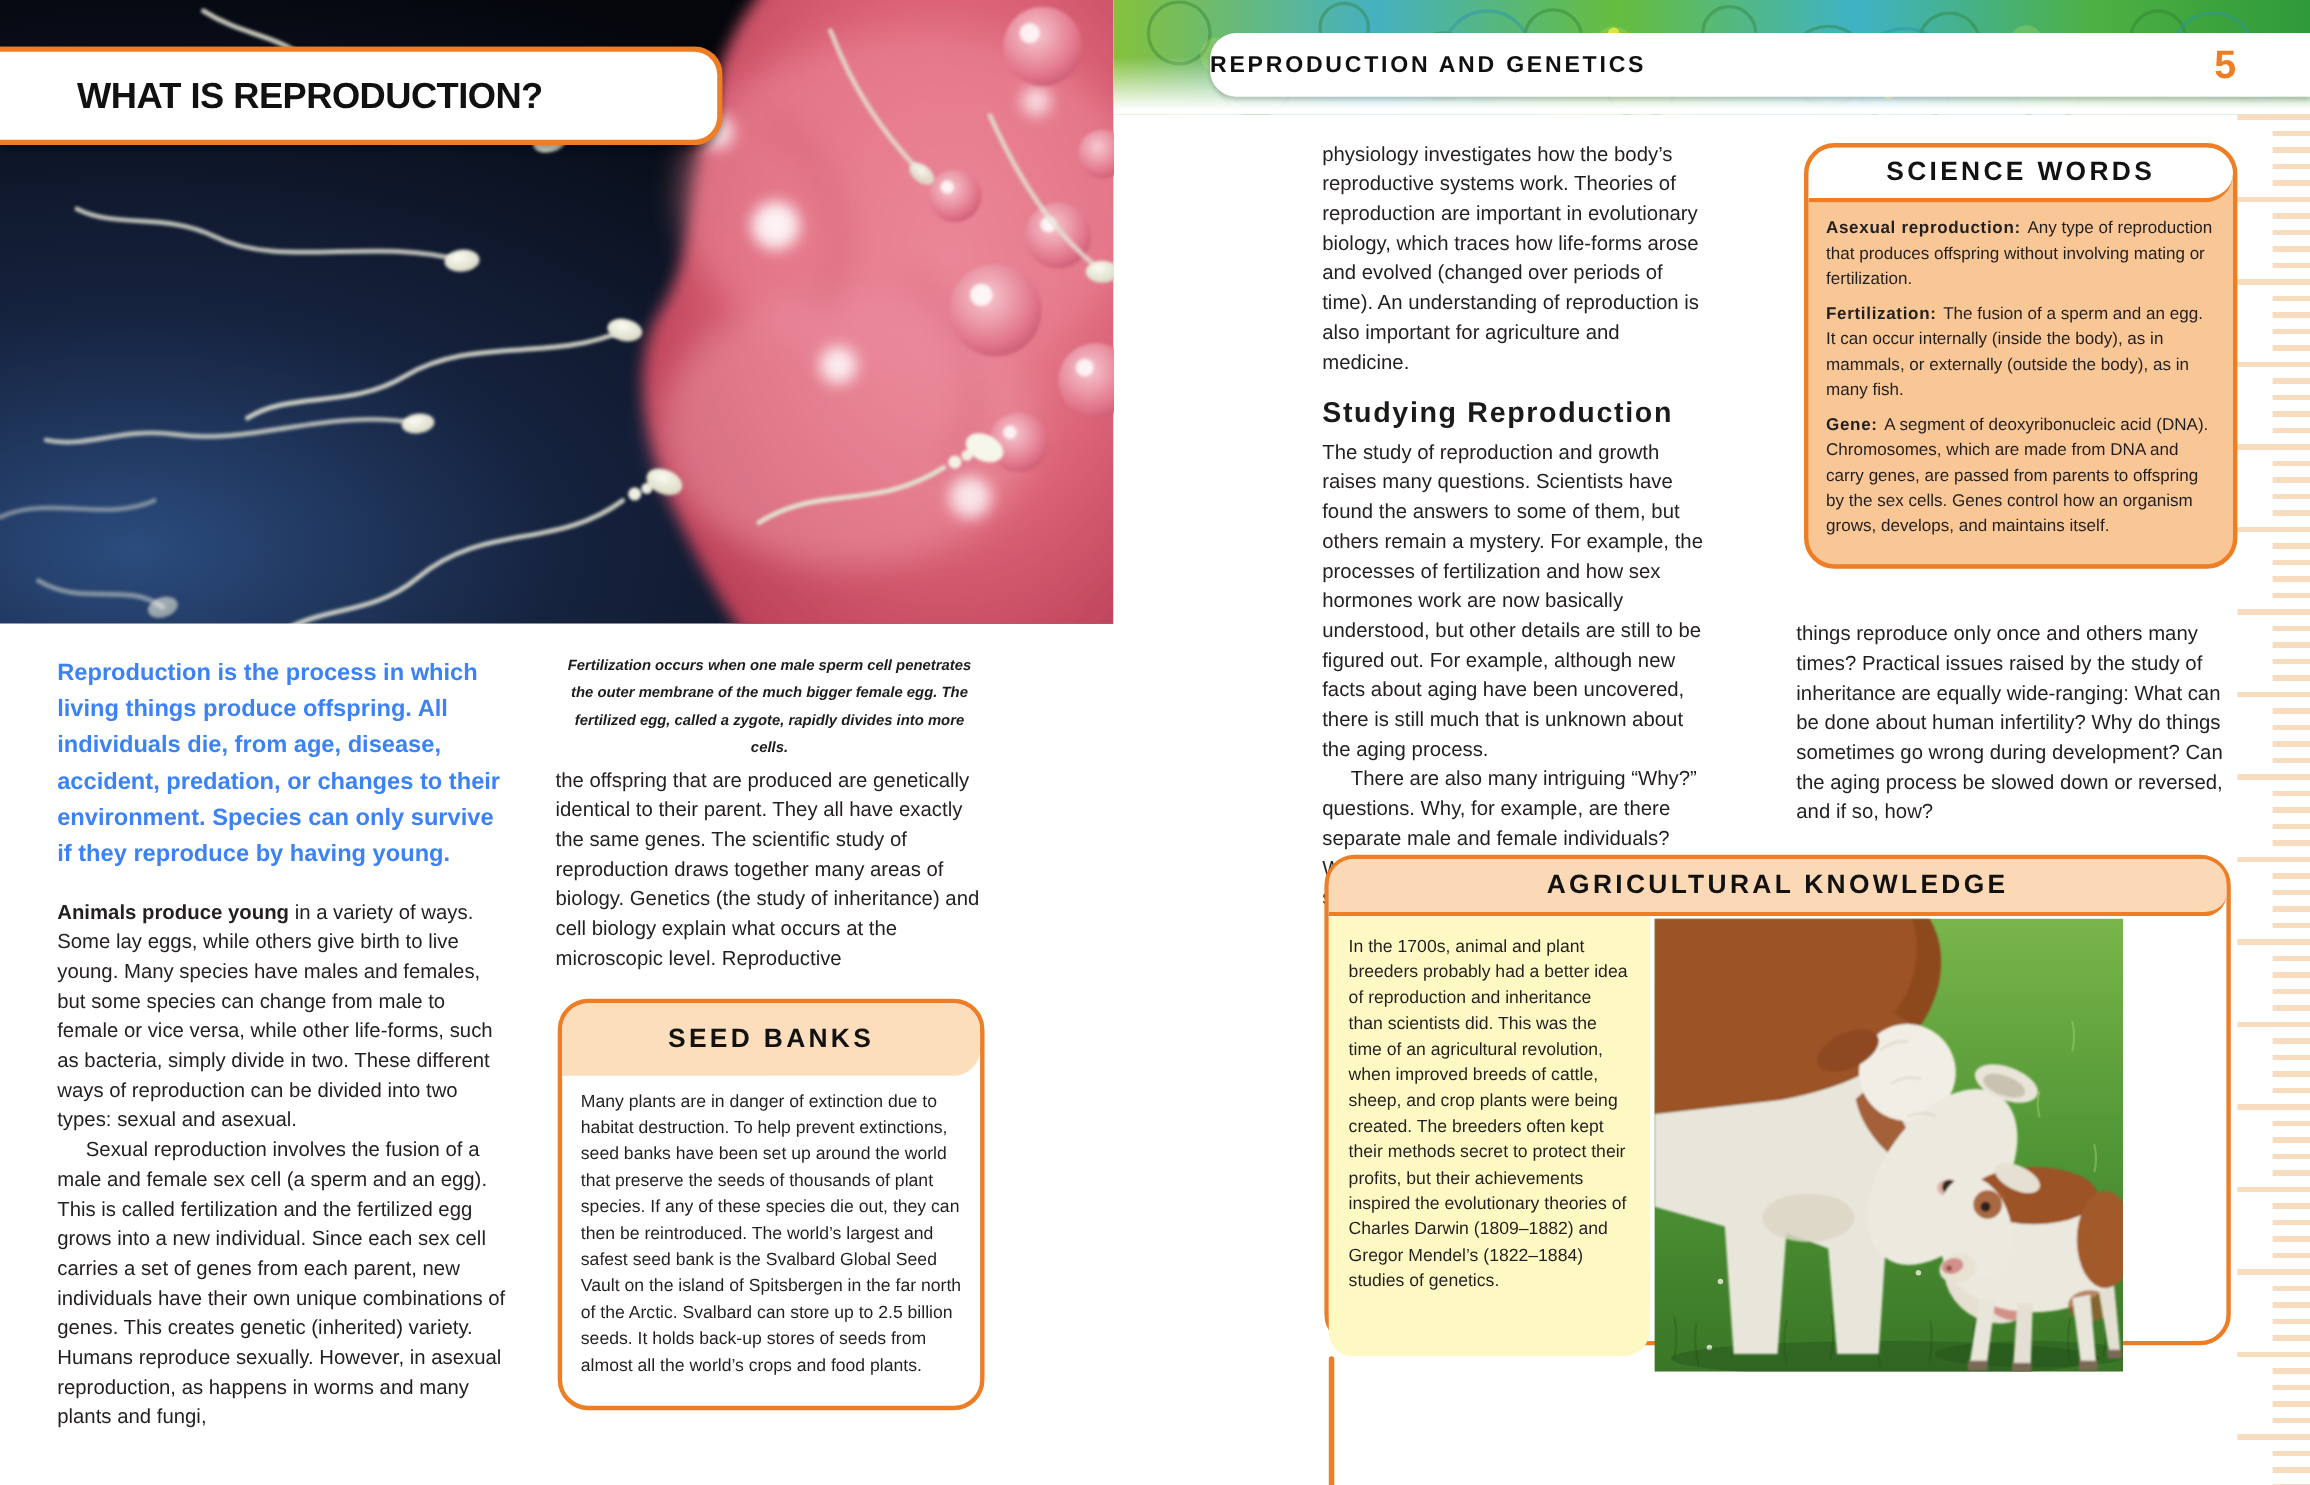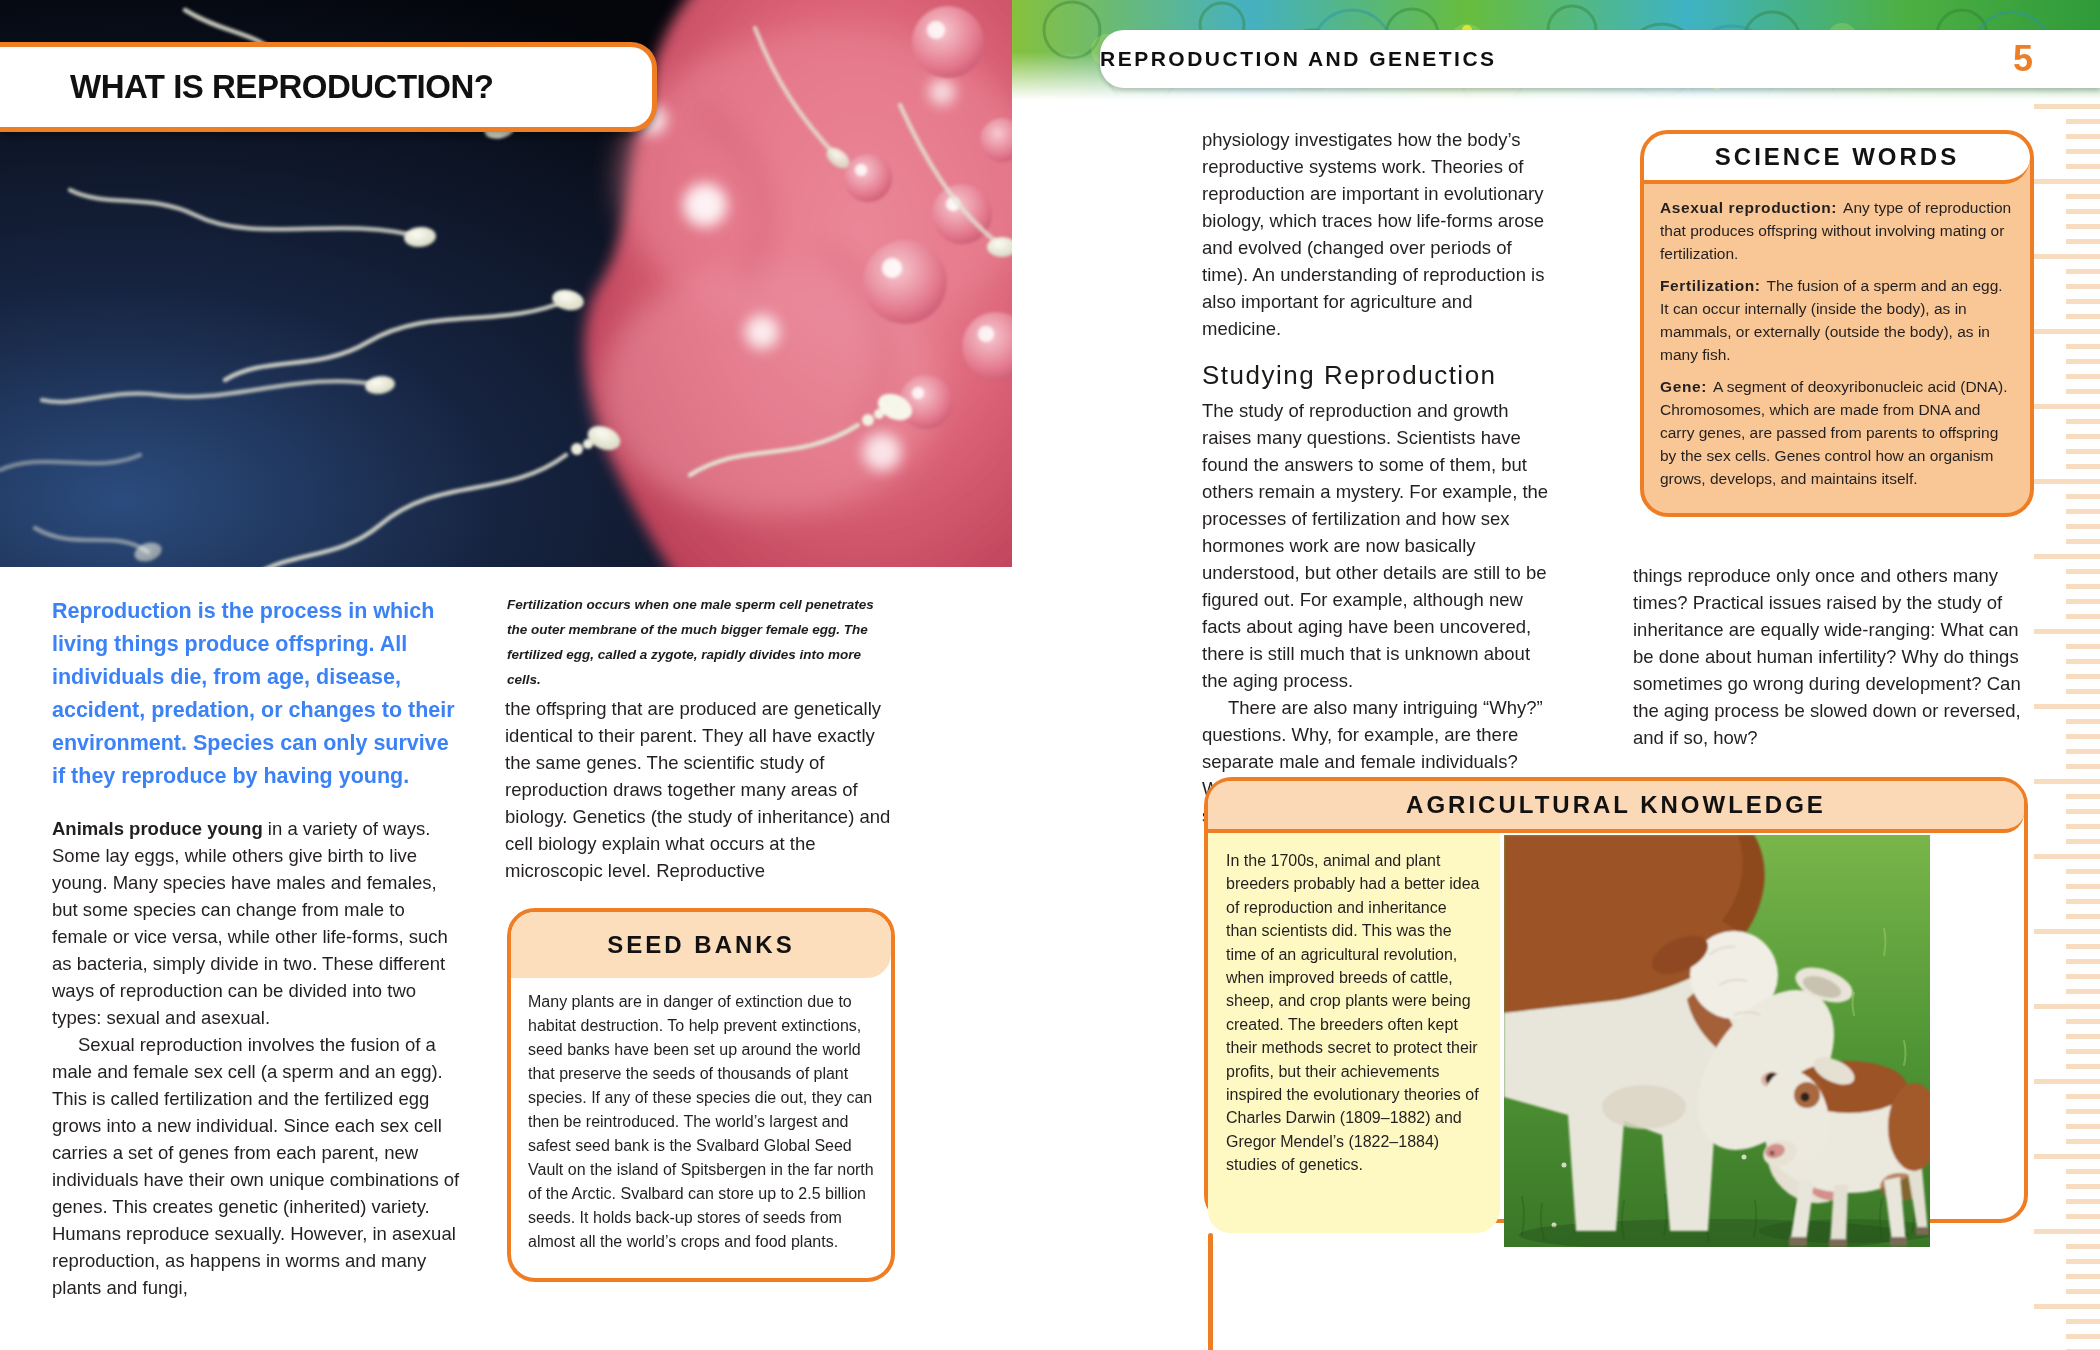--- a/index.html
+++ b/index.html
@@ -31,35 +31,35 @@
   .ruler-long{width:66px;background:repeating-linear-gradient(to bottom,#f7dcc0 0 5px,rgba(0,0,0,0) 5px 75px);}
 
   
   .body-text{font-size:18.5px;line-height:27px;color:#231f20;}
   .col-left{position:absolute;left:52px;top:595px;width:408px;}
   .intro{font-size:21.5px;line-height:33px;font-weight:700;color:#3b82f6;margin:0 0 22px 0;}
   .col-left p.body-text{margin:0;}
   .indented{text-indent:26px;}
 
   .caption{position:absolute;left:507px;top:592px;width:385px;font-size:13.5px;line-height:25px;
-           font-style:italic;font-weight:700;color:#1c1c1c;}
+           font-style:italic;font-weight:700;color:#1c1c1c;text-align:center;}
   .col-mid{position:absolute;left:505px;top:695px;width:392px;}
 
   
   .feature{border:4px solid #ee7d23;border-radius:28px;box-sizing:border-box;}
   .techno{font-weight:700;letter-spacing:3px;color:#121212;}
 
   .seed-box{position:absolute;left:507px;top:908px;width:388px;min-height:374px;background:#ffffff;overflow:hidden;}
   .seed-head{height:66px;background:#fcdebd;border-radius:22px 22px 24px 0;
              display:flex;align-items:center;justify-content:center;font-size:24px;}
   .seed-body{padding:12px 17px 16px 17px;font-size:16px;line-height:24px;}
 
   .col-r1{position:absolute;left:1202px;top:126px;width:354px;}
   .col-r1 p{margin:0;}
-  .section-head{font-size:26px;font-weight:400;letter-spacing:1.5px;color:#1a1a18;margin:20px 0 8px 0;}
+  .section-head{font-size:26px;font-weight:700;letter-spacing:1.5px;color:#1a1a18;margin:20px 0 8px 0;}
 
   .science-box{position:absolute;left:1640px;top:130px;width:394px;min-height:386px;background:#f8c795;overflow:hidden;}
   .science-head{height:46px;background:#ffffff;border-bottom:4px solid #ee7d23;border-radius:22px 22px 26px 0;
                 display:flex;align-items:center;justify-content:center;font-size:24px;}
   .science-body{padding:12px 16px 14px 16px;font-size:15.5px;line-height:23px;}
   .science-body p{margin:0 0 9px 0;}
   .term{font-weight:700;letter-spacing:.6px;margin-right:6px;}
 
   .col-r2{position:absolute;left:1633px;top:562px;width:402px;}
 

